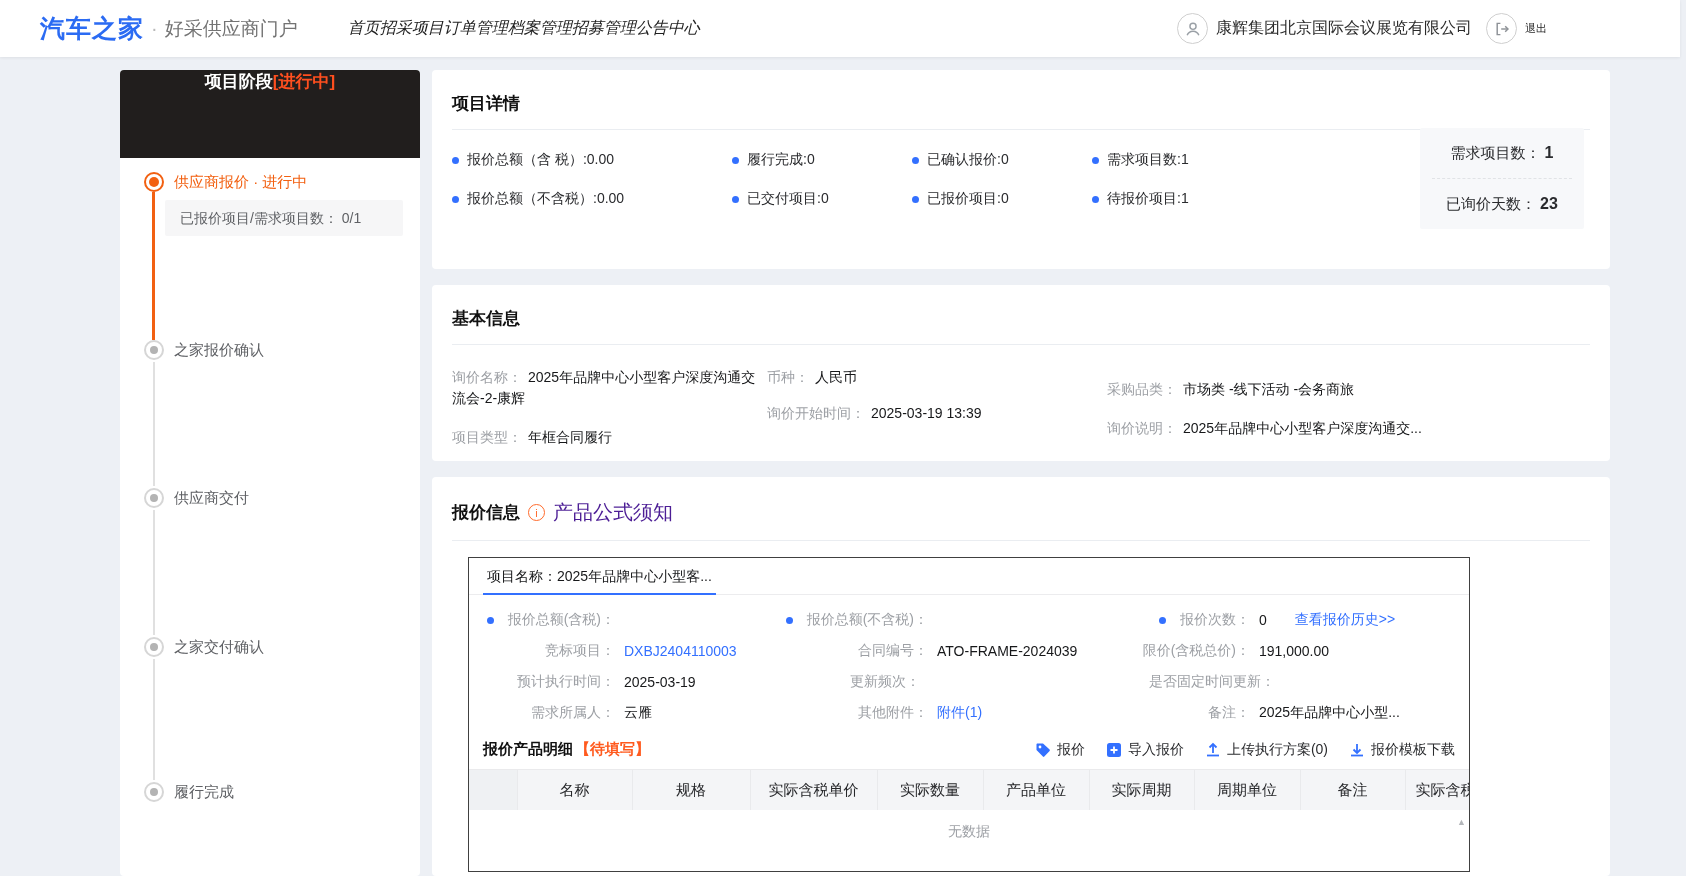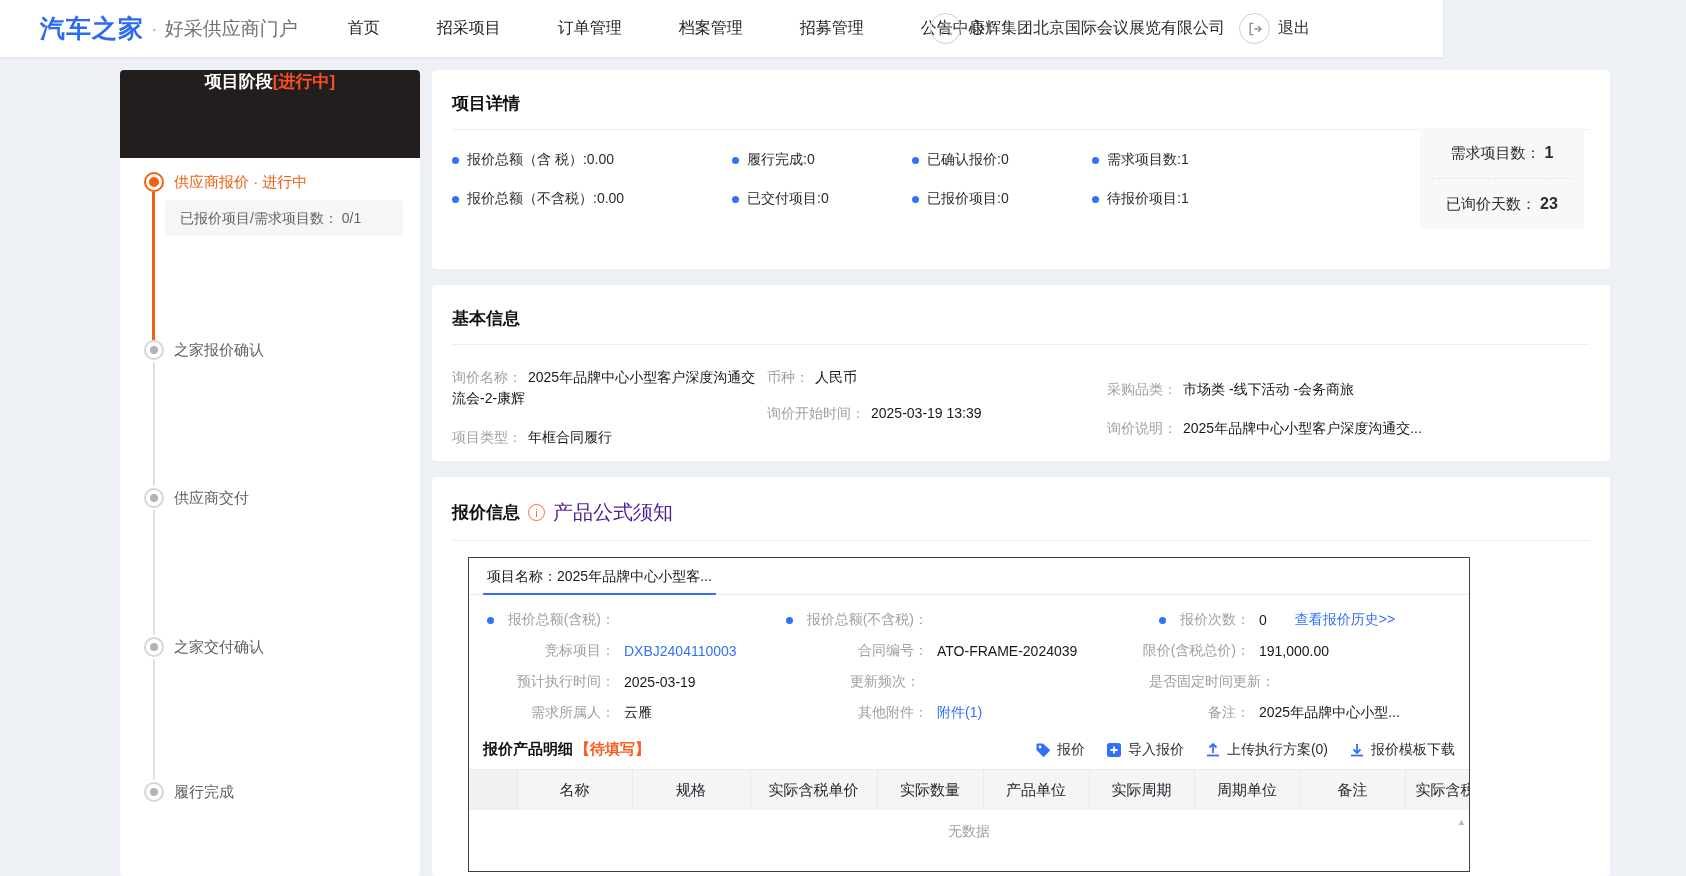--- a/index.html
+++ b/index.html
@@ -1,33 +1,33 @@
 <!DOCTYPE html>
 <html><head>
 <meta charset="utf-8">
 <style>
   * { margin:0; padding:0; box-sizing:border-box; }
   html,body { width:1686px; height:876px; overflow:hidden; background:#edf0f5;
     font-family:"Liberation Sans","DejaVu Sans",sans-serif; color:#17181a; }
   .page { position:relative; width:1686px; height:876px; }
 
   
-  .topbar { position:absolute; left:0; top:0; width:1443px; height:57px; background:#fff;
+  .topbar { position:absolute; left:0; top:0; width:1680px; height:57px; background:#fff;
     box-shadow:0 1px 3px rgba(0,0,0,.07); display:flex; align-items:center; z-index:10; }
   .logo-box { display:flex; align-items:center; margin-left:40px; cursor:pointer; }
   .logo-primary { font-size:25px; font-weight:800; color:#2b6bf3; letter-spacing:1px; }
   .logo-sep { color:#b9b9b9; font-size:20px; margin:0 7px; }
   .logo-secondary { font-size:19px; font-weight:400; color:#737373; }
-  .topnav { display:flex; gap:57px; margin-left:50px; }
+  .topnav { display:flex; margin-left:50px;font-style:italic; }
   .topnav .nav-item { font-size:16px; color:#1f1f1f; cursor:pointer; white-space:nowrap; }
   .topbar-right { position:absolute; right:133px; top:0; height:57px; display:flex; align-items:center; gap:8px; }
   .circle-icon { width:31px; height:31px; border:1px solid #cfcfcf; border-radius:50%;
     display:flex; align-items:center; justify-content:center; cursor:pointer; flex:0 0 auto; }
   .company-name { font-size:16px; color:#2a2a2a; margin-right:6px; cursor:pointer; }
-  .logout-label { font-size:16px; color:#2a2a2a; cursor:pointer; }
+  .logout-label { font-size:11px; color:#2a2a2a; cursor:pointer; }
 
   
   .sidebar-card { position:absolute; left:120px; top:70px; width:300px; height:806px;
     background:#fff; border-radius:4px; }
   .sc-header { height:88px; background:#211e1d; border-radius:4px 4px 0 0;
     display:flex; align-items:flex-start; justify-content:center;
     font-size:17px; font-weight:700; color:#fff; }
   .sc-header .status { color:#ff4f1f; font-weight:700; }
   .tl-line { position:absolute; left:32px; width:3px; }
   .tl-line.orange { background:#f26011; }

